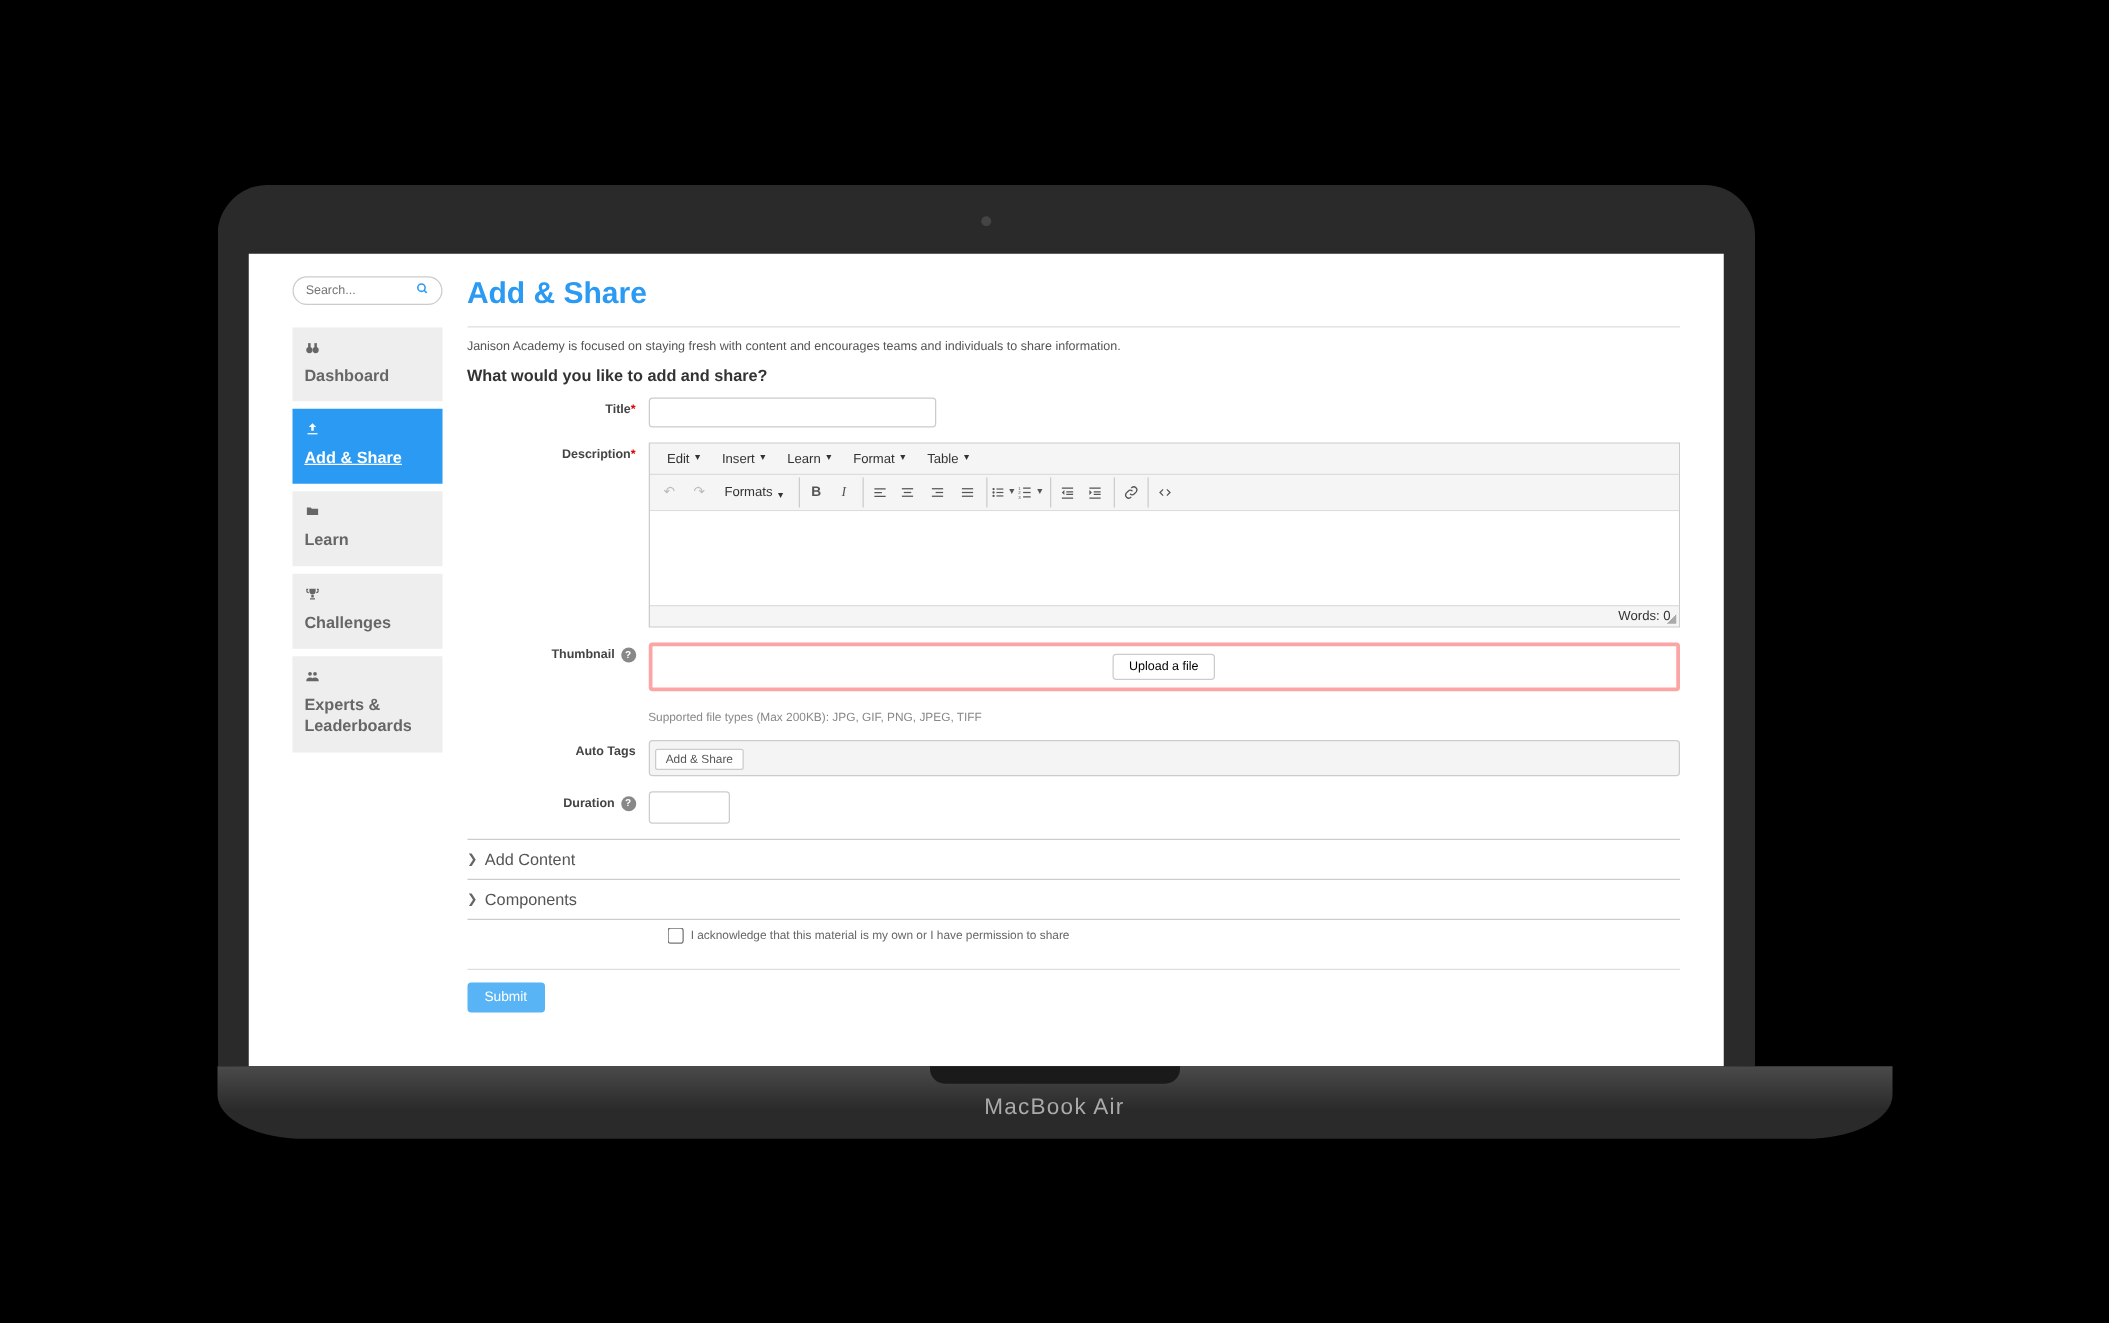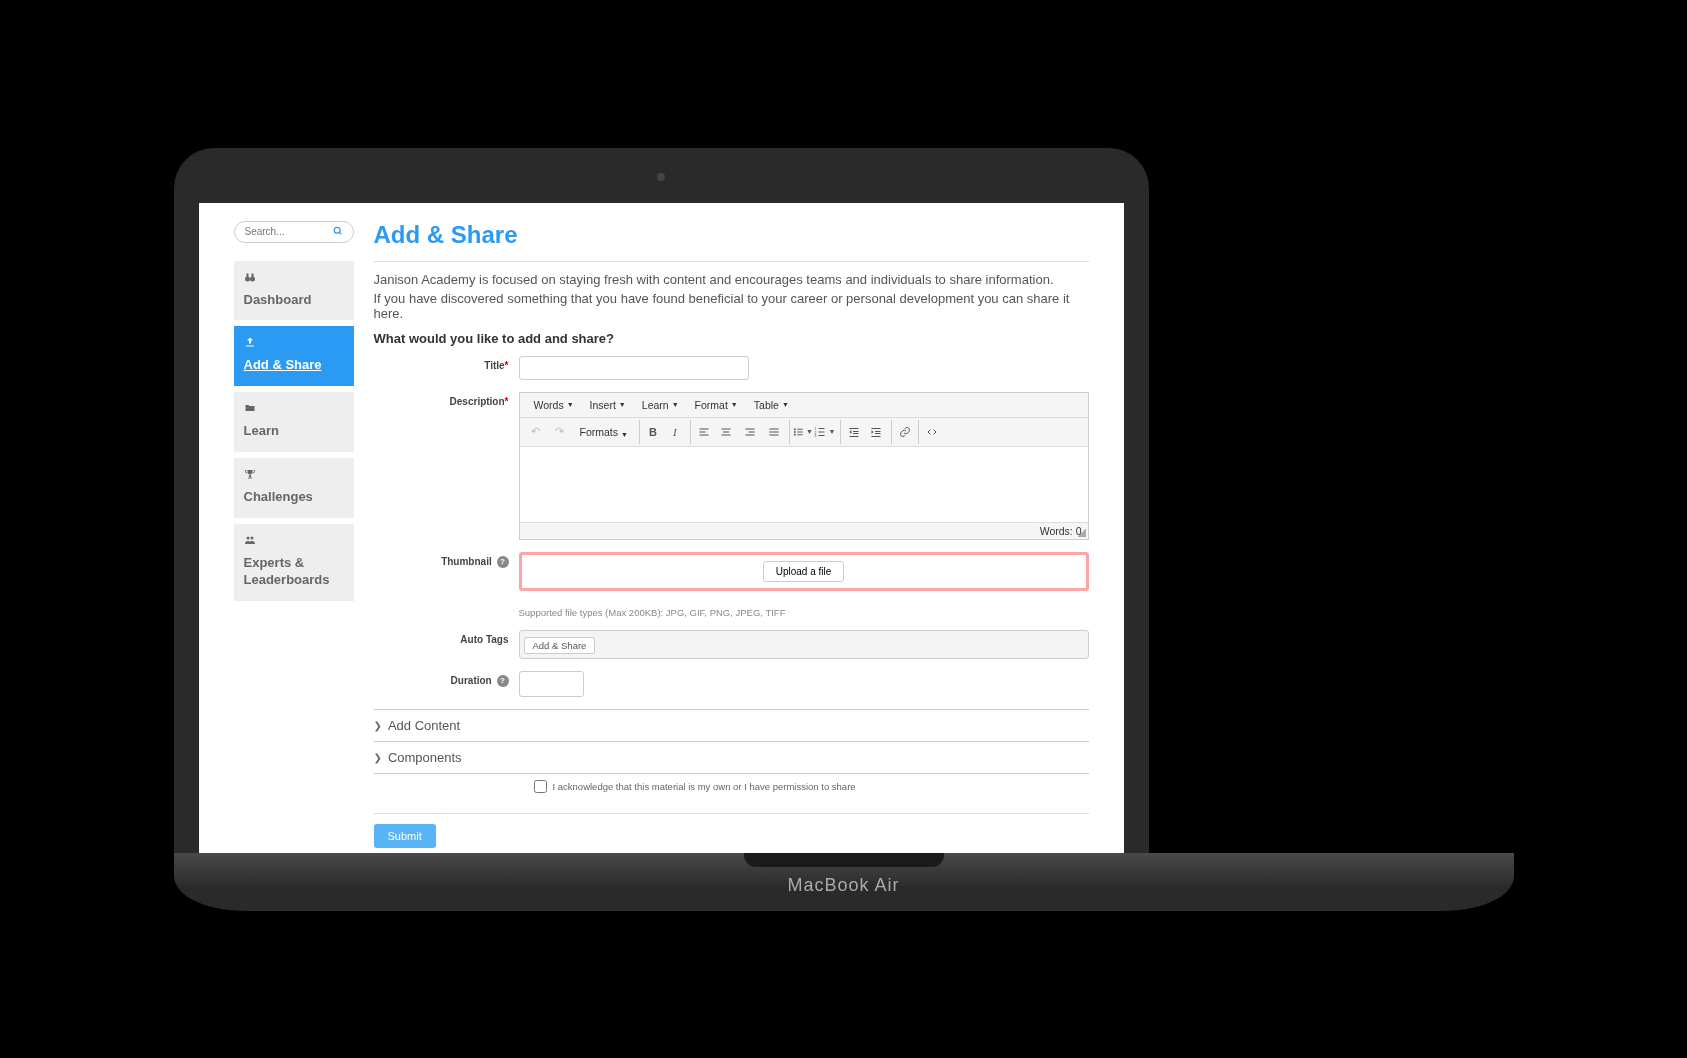--- a/index.html
+++ b/index.html
@@ -1,17 +1,17 @@
 <!DOCTYPE html>
 <html><head>
 <meta charset="utf-8">
 <style>
 * { box-sizing: border-box; margin: 0; padding: 0; }
 body { background: #000; font-family: -apple-system, BlinkMacSystemFont, "Segoe UI", Arial, sans-serif; display: flex; align-items: center; justify-content: center; min-height: 100vh; }
-.laptop-frame { width: 975px; background: #2a2a2a; border: 25px solid #2a2a2a; border-top: 55px solid #2a2a2a; border-bottom: 0; border-radius: 40px 40px 0 0; position: relative; }
+.laptop-frame { width: 1230px; background: #2a2a2a; border: 25px solid #2a2a2a; border-top: 55px solid #2a2a2a; border-bottom: 0; border-radius: 40px 40px 0 0; position: relative; }
 .camera { width: 8px; height: 8px; background: #444; border-radius: 50%; position: absolute; top: -30px; left: 50%; transform: translateX(-50%); }
 .screen { background: #fff; width: 100%; height: 650px; overflow: hidden; }
 .laptop-base { width: 1340px; height: 58px; background: linear-gradient(180deg, #4a4a4a 0%, #2a2a2a 60%); border-radius: 0 0 70px 70px / 0 0 35px 35px; margin: 0 auto; display: flex; align-items: center; justify-content: center; position: relative; }
 .laptop-base::before { content:''; position:absolute; top:0; left:50%; transform:translateX(-50%); width:200px; height:14px; background:#1a1a1a; border-radius:0 0 12px 12px; }
 .laptop-label { color: #aaa; font-size: 18px; letter-spacing: 1px; padding-top:8px;}
 
 .app { display: flex; padding: 18px 35px 18px 35px; height: 100%; }
 .sidebar { width: 120px; flex-shrink: 0; margin-right: 20px; }
 .search-box { display: flex; align-items: center; border: 1px solid #ccc; border-radius: 20px; padding: 4px 10px; font-size: 10px; color: #999; margin-bottom: 18px; }
 .search-box input { border: none; outline: none; width: 80px; font-size: 10px; color: #999; }
@@ -21,21 +21,21 @@
 .nav-item.active { background: #2b9af3; color: #fff; }
 .nav-item.active .nav-label { text-decoration: underline; }
 .nav-icon { font-size: 12px; color: #666; display: block; margin-bottom: 6px; }
 .nav-item.active .nav-icon { color: #fff; }
 .nav-label { font-size: 13px; color: #666; font-weight: 600; line-height: 1.3; display: block; }
 .nav-item.active .nav-label { color: #fff; }
 
 .main { flex: 1; }
 .page-title { color: #2b9af3; font-size: 24px; font-weight: 700; margin-bottom: 12px; }
 hr.rule { border: none; border-top: 1px solid #ddd; margin-bottom: 10px; }
-.intro { font-size: 13px; color: #555; margin-bottom: 4px; }
+.intro { font-size: 10px; color: #555; margin-bottom: 4px; }
 .section-q { font-size: 13px; color: #333; font-weight: 600; margin: 10px 0 10px 0; }
 
 .form-row { display: flex; align-items: flex-start; margin-bottom: 12px; }
 .form-label { width: 145px; flex-shrink: 0; text-align: right; font-size: 10px; color: #444; font-weight: 600; padding-right: 10px; padding-top: 4px; }
 .req { color: #d00; }
 .form-field { flex: 1; }
 .text-input { width: 230px; border: 1px solid #ccc; border-radius: 3px; height: 24px; padding: 0 6px; }
 .small-input { width: 65px; border: 1px solid #ccc; border-radius: 3px; height: 26px; padding: 0 6px; }
 
 .editor { border: 1px solid #ccc; }
@@ -141,35 +141,34 @@
                 </svg>
           </span>
           <span class="nav-label">Experts &amp; Leaderboards</span>
         </div>
       </div>
 
       <div class="main">
         <h1 class="page-title">Add &amp; Share</h1>
         <hr class="rule">
         <p class="intro">Janison Academy is focused on staying fresh with content and encourages teams and individuals to share information.</p>
-        <p class="intro">If you have discovered something that you have found beneficial to your career or personal development you can share it here.</p>
         <p class="section-q">What would you like to add and share?</p>
 
         <div class="form-row">
           <div class="form-label"><span>Title</span><span class="req">*</span></div>
           <div class="form-field"><input class="text-input" type="text" style=""></div>
         </div>
 
         <div class="form-row">
           <div class="form-label"><span>Description</span><span class="req">*</span></div>
           <div class="form-field">
             <div class="editor">
               <div class="editor-menubar">
                 <div class="editor-menu-item">
-                      <span>Words</span>
+                      <span>Edit</span>
                       <span class="caret">▼</span>
                     </div>
                 <div class="editor-menu-item">
                       <span>Insert</span>
                       <span class="caret">▼</span>
                     </div>
                 <div class="editor-menu-item">
                       <span>Learn</span>
                       <span class="caret">▼</span>
                     </div>

